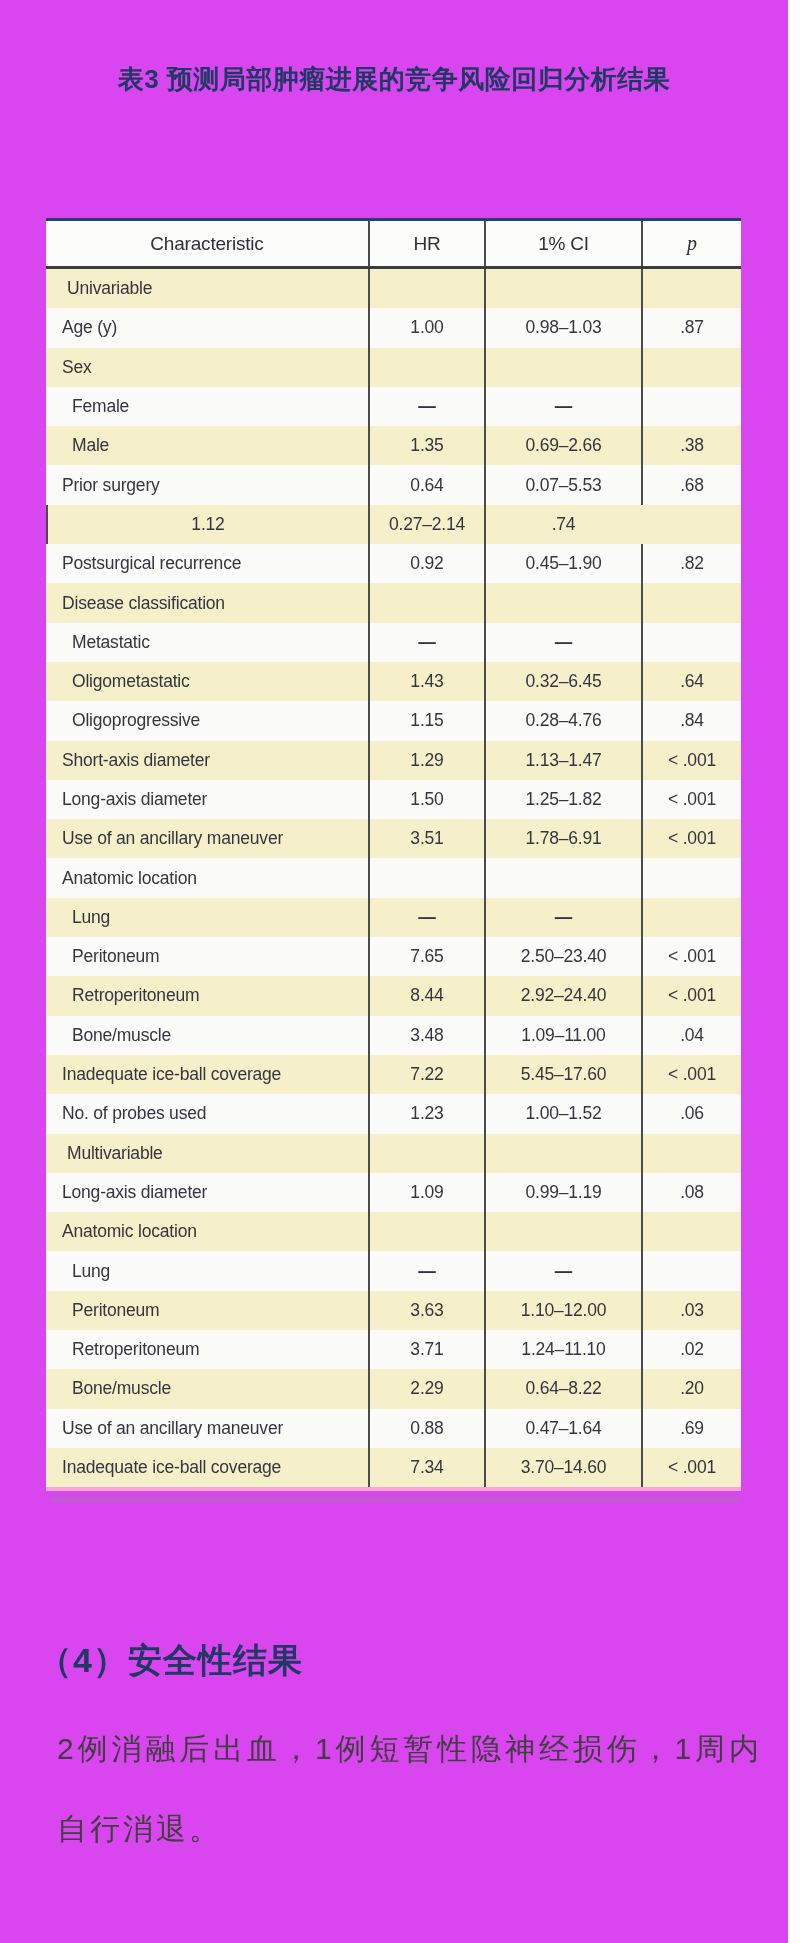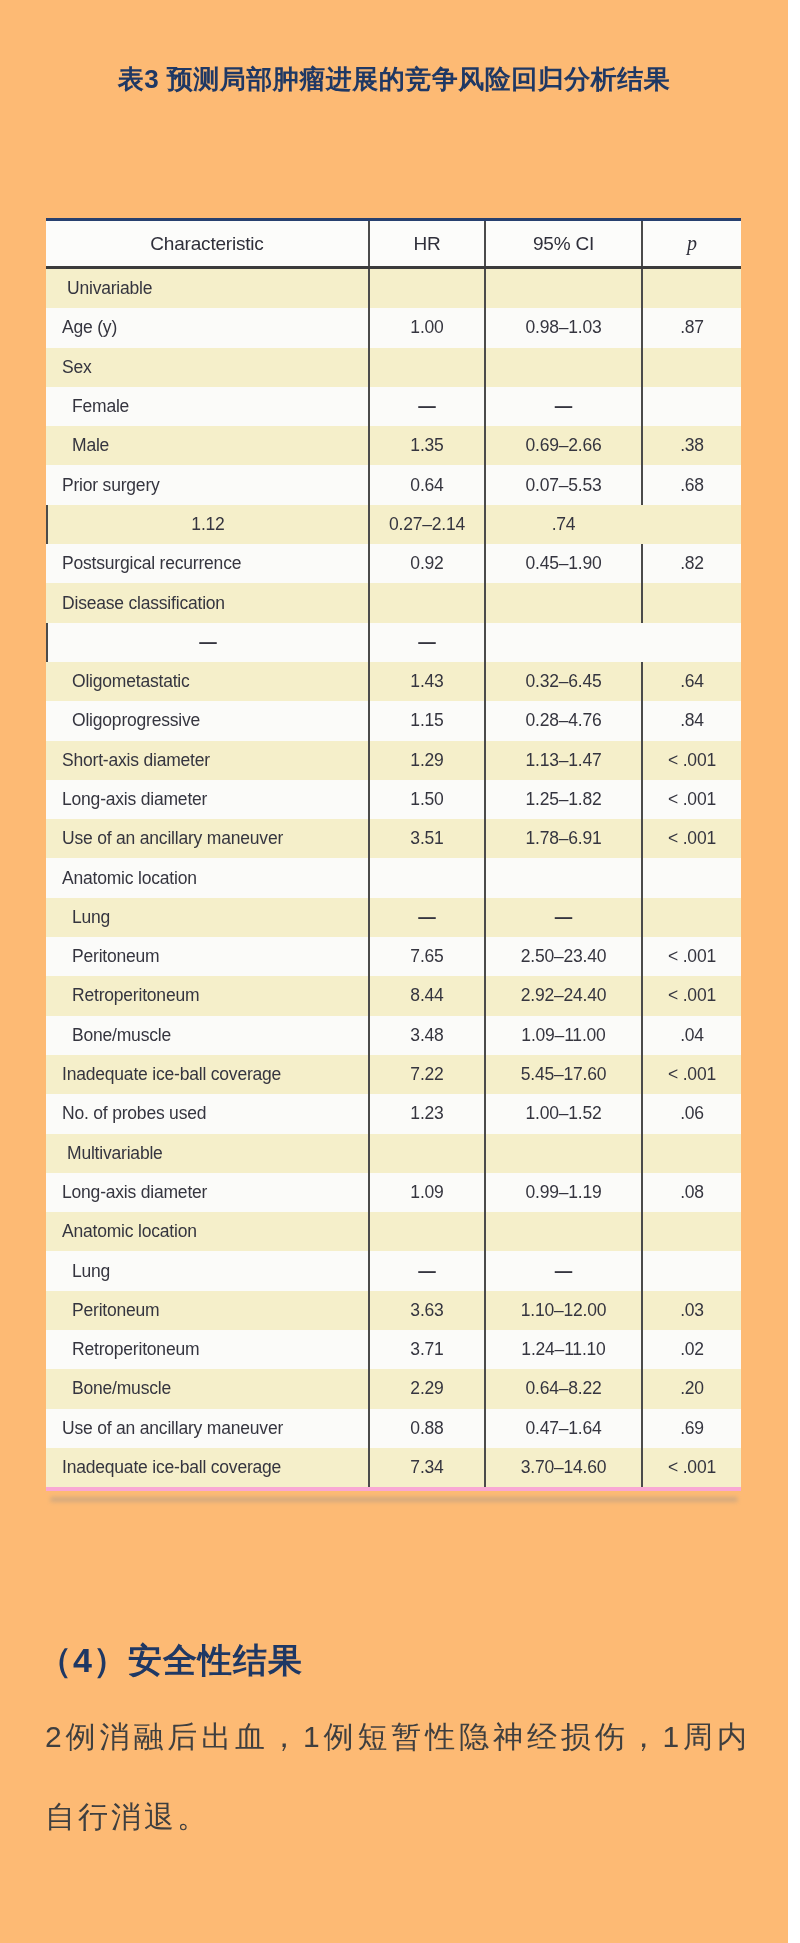--- a/index.html
+++ b/index.html
@@ -1,17 +1,17 @@
 <!DOCTYPE html>
 <html><head>
 <meta charset="utf-8">
 <style>
   html,body { margin:0; padding:0; background:#ffffff; }
   .page {
-    position:relative; width:788px; height:1943px; background:#fdba74;
+    position:relative; width:788px; height:1943px; background:#d946ef;
     font-family:"Liberation Sans", sans-serif; overflow:hidden;
   }
   .doc-title {
     position:absolute; top:62px; left:0; width:100%; margin:0;
     text-align:center; font-size:26px; font-weight:bold;
     color:#1f3864; letter-spacing:0.5px;
   }
   .table-wrap {
     position:absolute; left:46px; top:218px; width:695px;
     border-top:3px solid #27406f; border-bottom:4px solid #f9a8d4;
@@ -44,37 +44,37 @@
   .td.dash { font-weight:bold; letter-spacing:0; }
   .table-shadow {
     position:absolute; left:50px; top:1497px; width:688px; height:5px;
     background:#8f8f8f; opacity:0.38; filter:blur(2px); border-radius:3px;
   }
   .section-heading {
     position:absolute; left:38px; top:1638px; margin:0;
     font-size:34px; font-weight:bold; color:#1f3864; letter-spacing:1px;
   }
   .section-body {
-    position:absolute; left:40px; top:1692px; width:705px; margin:5px;
+    position:absolute; left:40px; top:1692px; width:705px; margin:17px;
     font-size:30px; line-height:80px; color:#3f3f3f; letter-spacing:3px;
     text-align:justify;
   }
 </style>
 </head>
 <body>
 
 <div class="page">
 
   <h1 class="doc-title">表3 预测局部肿瘤进展的竞争风险回归分析结果</h1>
 
   <div class="table-wrap">
     <div class="thead">
       <div class="th c1">Characteristic</div>
       <div class="th c2">HR</div>
-      <div class="th c3">95% CI</div>
+      <div class="th c3">1% CI</div>
       <div class="th c4">p</div>
     </div>
     <div class="tbody" id="tbody">
         <div class="trow indent-0">
           <div class="td c1">Univariable</div>
           <div class="td c2"></div>
           <div class="td c3"></div>
           <div class="td c4"></div>
         </div>
         <div class="trow indent-1">
@@ -118,20 +118,21 @@
           <div class="td c3">0.45–1.90</div>
           <div class="td c4">.82</div>
         </div>
         <div class="trow indent-1">
           <div class="td c1">Disease classification</div>
           <div class="td c2"></div>
           <div class="td c3"></div>
           <div class="td c4"></div>
         </div>
         <div class="trow indent-2">
+          <div class="td c1">Metastatic</div>
           <div class="td c2 dash">—</div>
           <div class="td c3 dash">—</div>
           <div class="td c4"></div>
         </div>
         <div class="trow indent-2">
           <div class="td c1">Oligometastatic</div>
           <div class="td c2">1.43</div>
           <div class="td c3">0.32–6.45</div>
           <div class="td c4">.64</div>
         </div>

